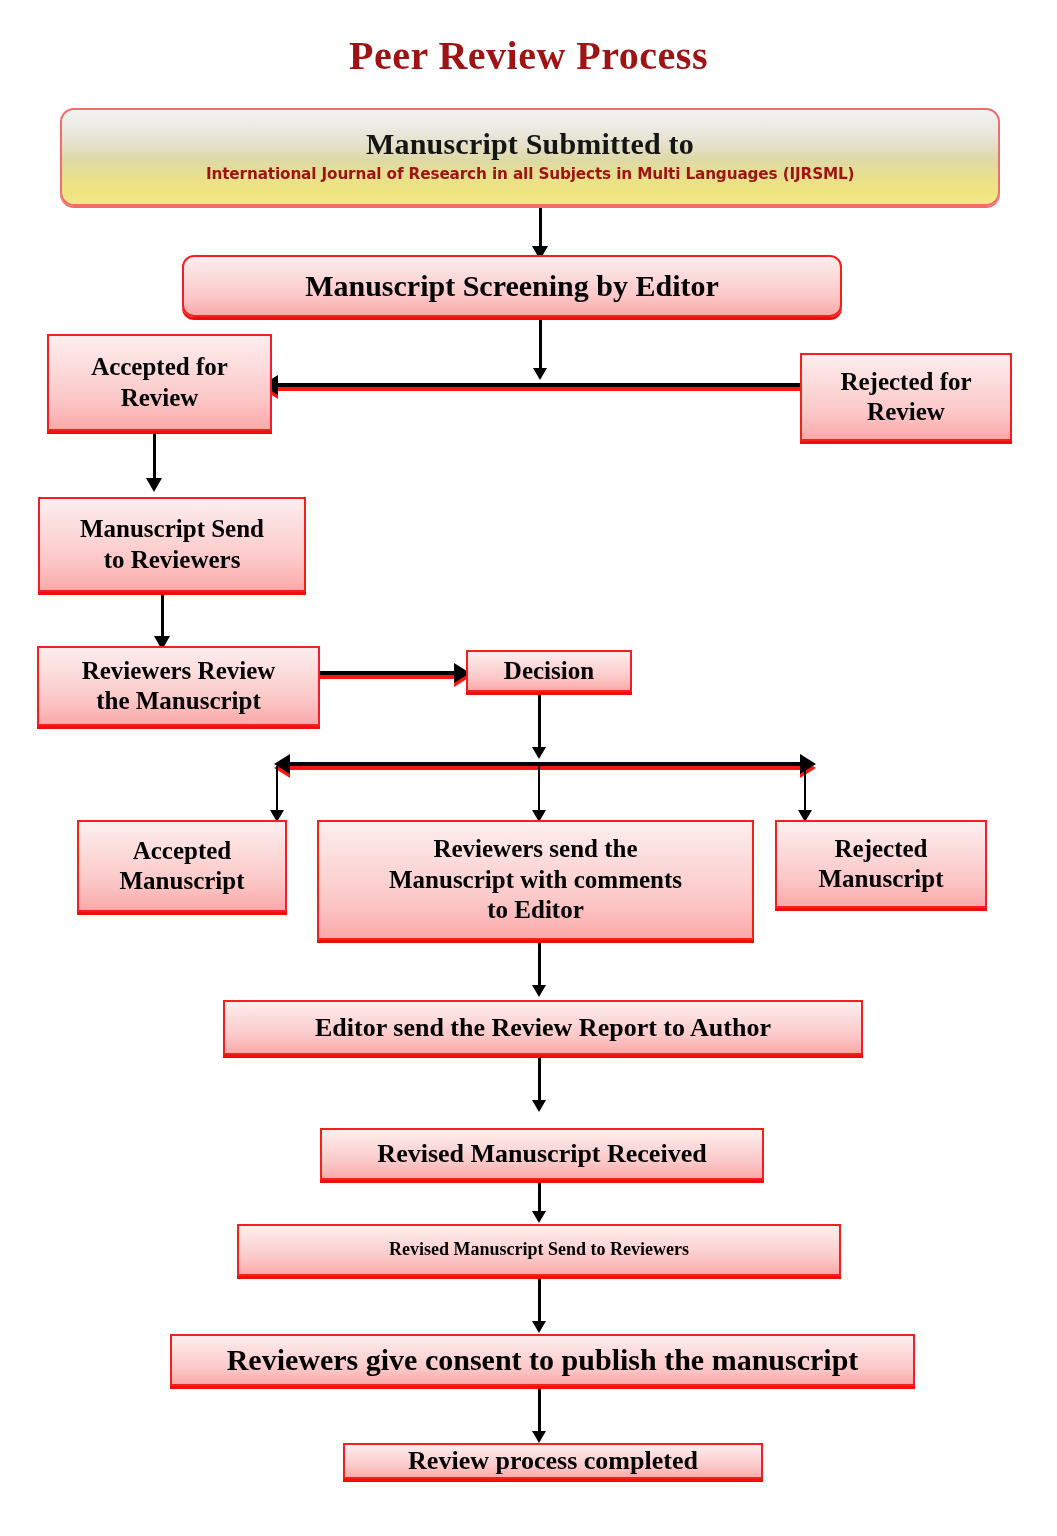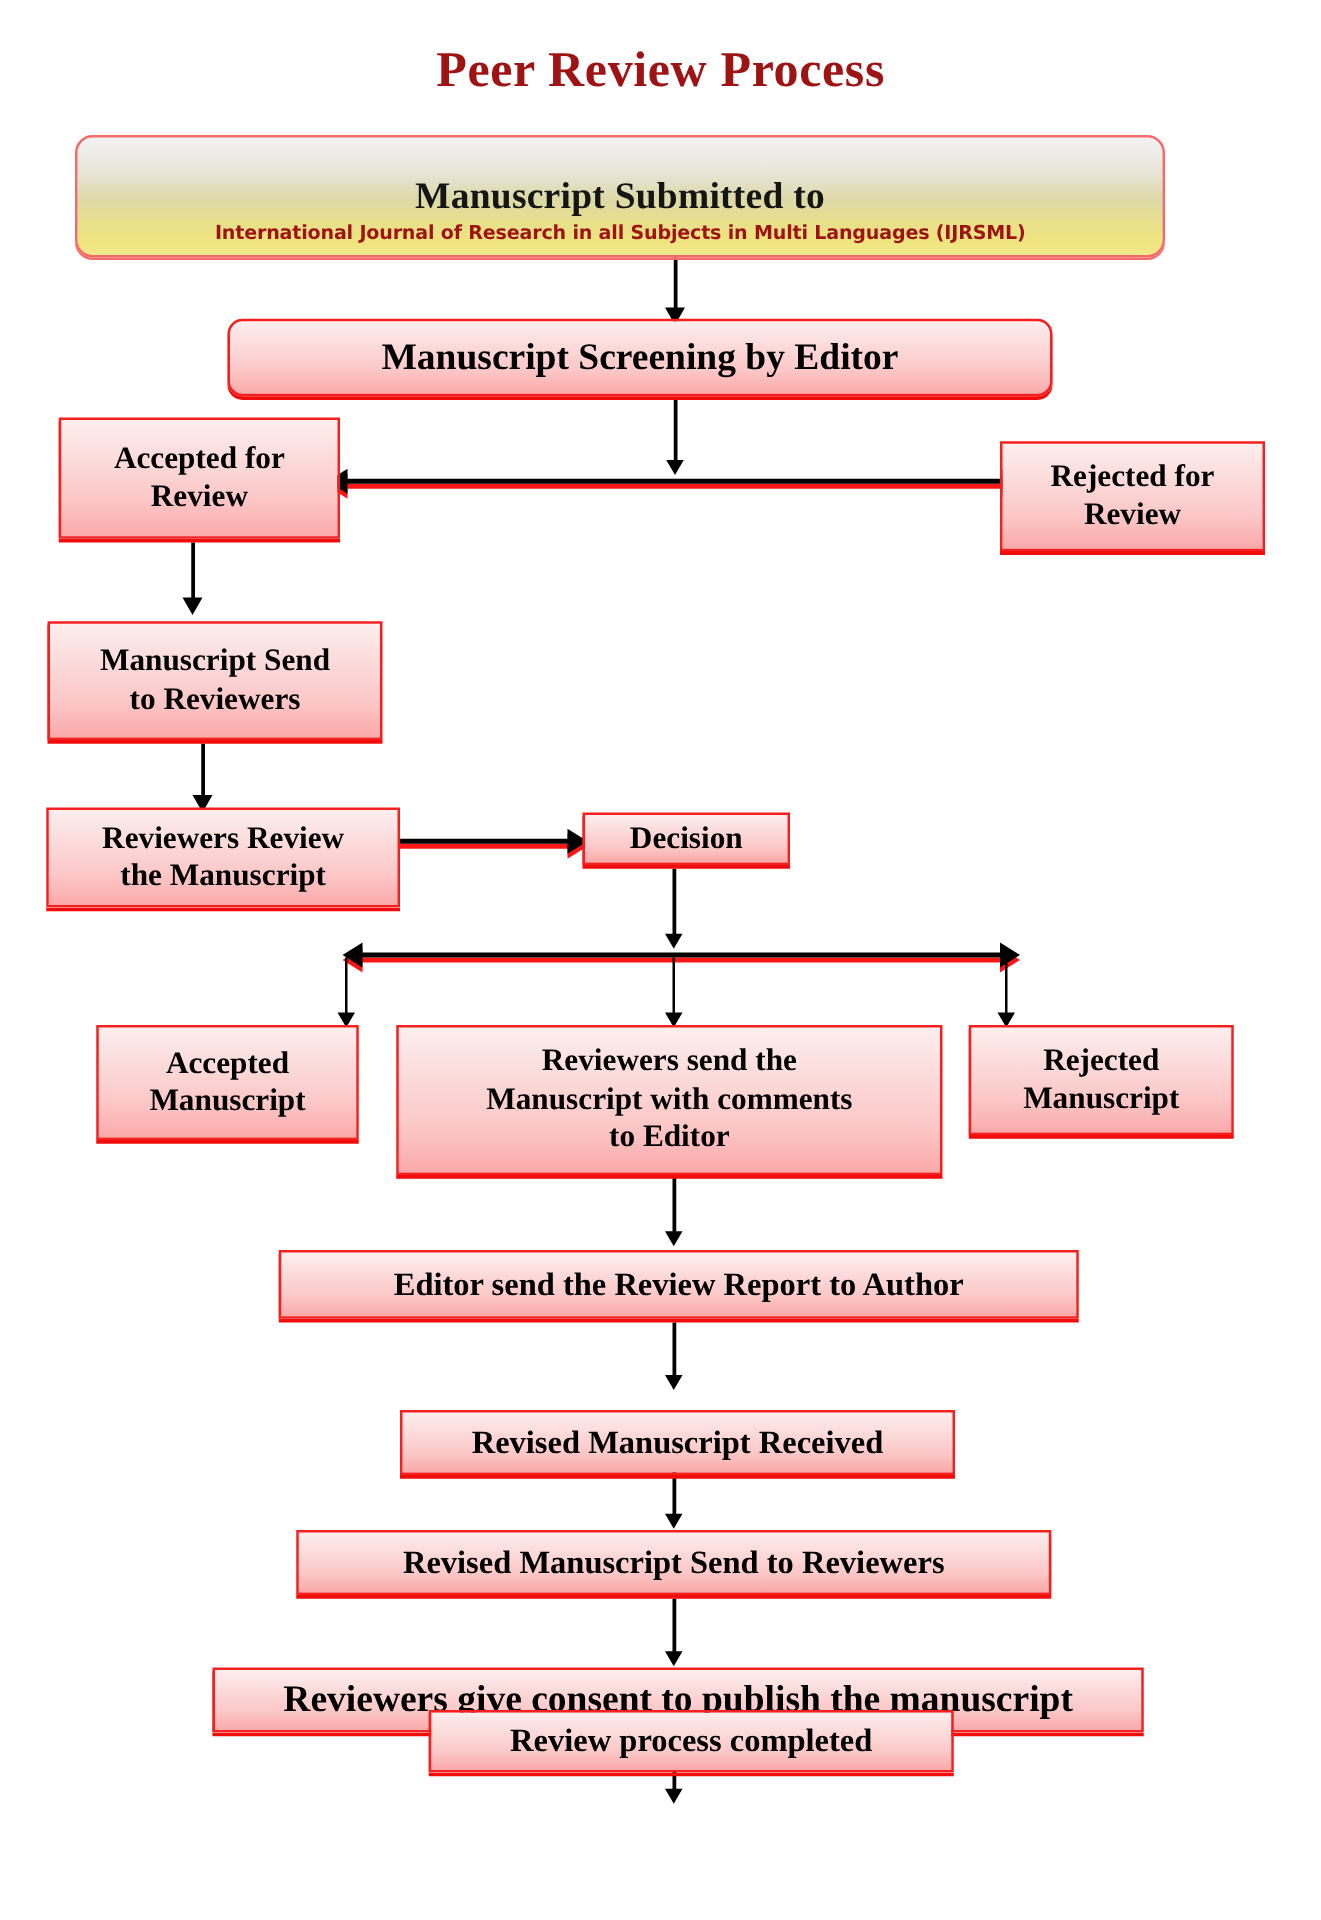--- a/index.html
+++ b/index.html
@@ -159,21 +159,21 @@
     z-index: 1;
   }
 </style>
 </head>
 <body>
 
 <div id="canvas">
 
   <div class="title">Peer Review Process</div>
 
-  <div class="node header-node" style="left:60px; top:108px; width:872px; height:98px;justify-content:flex-end;">
+  <div class="node header-node" style="left:60px; top:108px; width:940px; height:98px;">
     <div class="header-line1">Manuscript Submitted to</div>
     <div class="header-line2">International Journal of Research in all Subjects in Multi Languages (IJRSML)</div>
   </div>
 
   <div class="vline" style="left:539px; top:206px; height:42px;"></div>
   <div class="arrow-down" style="left:532px; top:246px;"></div>
 
   <div class="node rounded" style="left:182px; top:255px; width:660px; height:62px; font-size:30px;">
     <span>Manuscript Screening by Editor</span>
   </div>
@@ -268,31 +268,31 @@
   <div class="vline" style="left:538px; top:1058px; height:48px;"></div>
   <div class="arrow-down small" style="left:532px; top:1100px;"></div>
 
   <div class="node" style="left:320px; top:1114px; width:444px; height:52px; font-size:26px;margin-top:14px;">
     <span>Revised Manuscript Received</span>
   </div>
 
   <div class="vline" style="left:538px; top:1169px; height:48px;"></div>
   <div class="arrow-down small" style="left:532px; top:1211px;"></div>
 
-  <div class="node" style="left:237px; top:1224px; width:604px; height:52px; font-size:26px;">
+  <div class="node" style="left:237px; top:1224px; width:604px; height:52px; font-size:18px;">
     <span>Revised Manuscript Send to Reviewers</span>
   </div>
 
   <div class="vline" style="left:538px; top:1279px; height:48px;"></div>
   <div class="arrow-down small" style="left:532px; top:1321px;"></div>
 
   <div class="node" style="left:170px; top:1334px; width:745px; height:52px; font-size:30px;">
     <span>Reviewers give consent to publish the manuscript</span>
   </div>
 
   <div class="vline" style="left:538px; top:1389px; height:48px;"></div>
   <div class="arrow-down small" style="left:532px; top:1431px;"></div>
 
-  <div class="node" style="left:343px; top:1368px; width:420px; height:50px; font-size:26px;">
+  <div class="node" style="left:343px; top:1443px; width:420px; height:36px; font-size:26px;">
     <span>Review process completed</span>
   </div>
 
 </div>
 
 </body></html>

